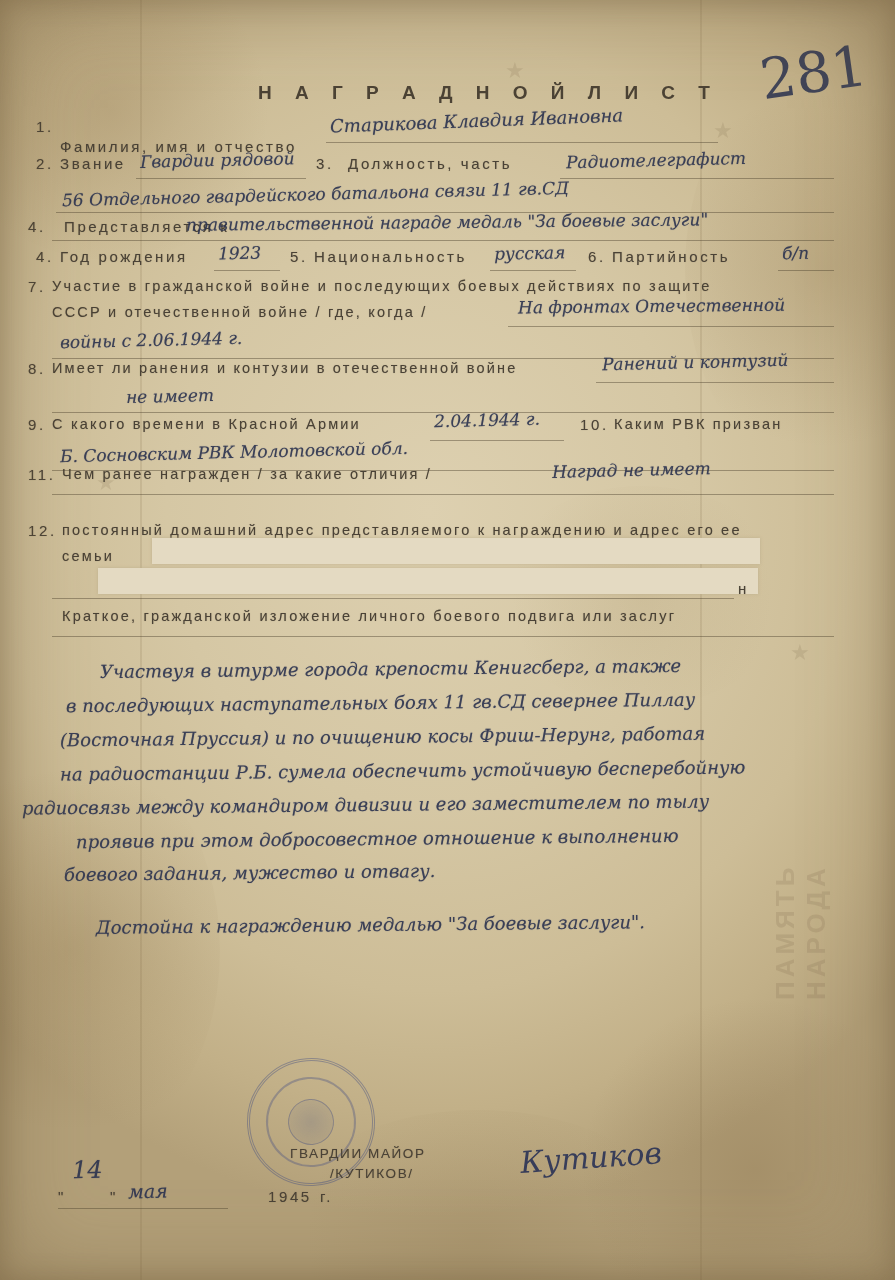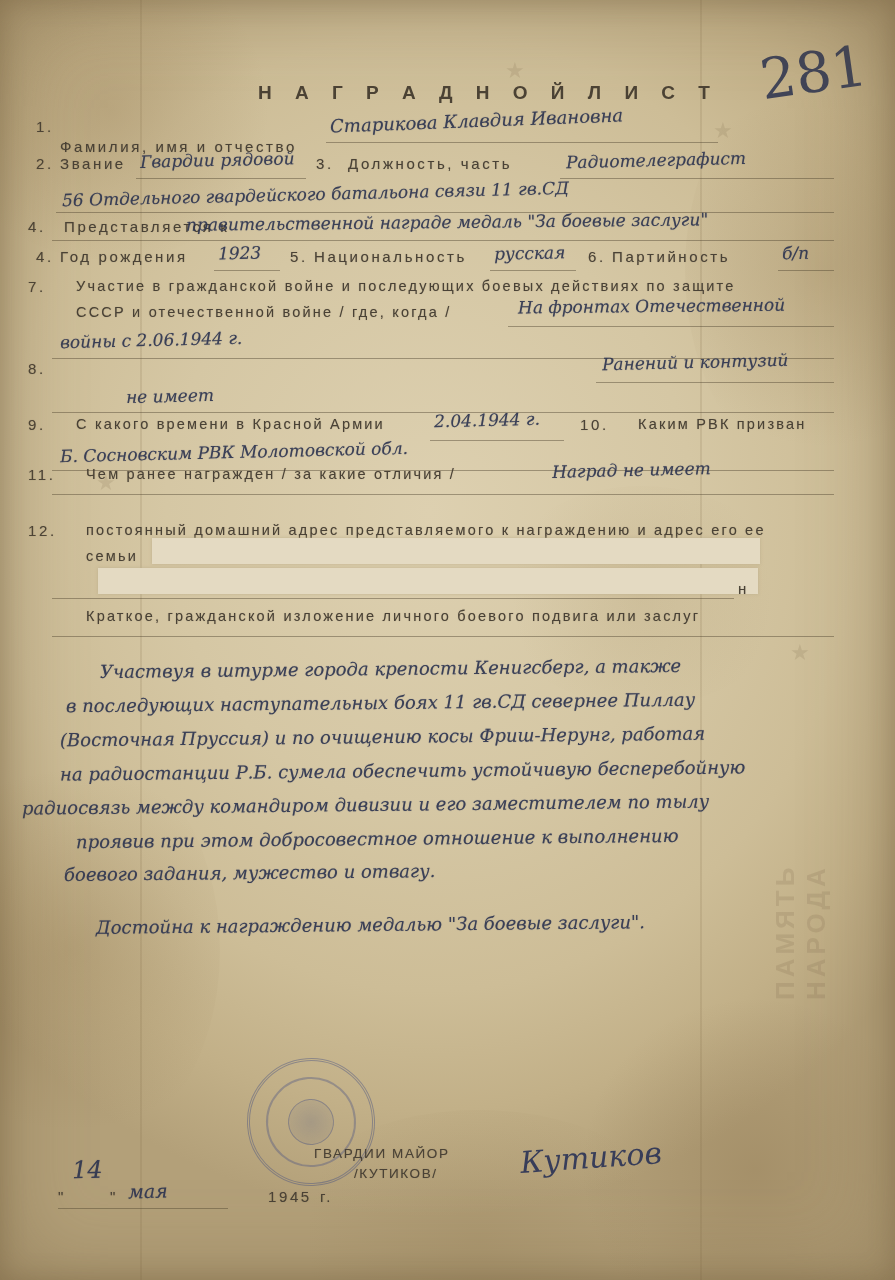--- a/index.html
+++ b/index.html
@@ -47,21 +47,21 @@
   
   .pr {
     position: absolute;
     color: #4a4236;
     font-size: 15px;
     letter-spacing: 2.6px;
     white-space: nowrap;
     font-family: "Liberation Sans", sans-serif;
     text-shadow: 0 0 1px rgba(70,60,45,.35);
   }
-  .pr.small { font-size: 14.5px; letter-spacing: 2.2px; margin-left: 24px; }
+  .pr.small { font-size: 14.5px; letter-spacing: 2.2px; }
   .title {
     position: absolute;
     top: 82px; left: 258px;
     font-size: 19px;
     letter-spacing: 9px;
     color: #4c4335;
     font-weight: bold;
   }
   
   .hw {
@@ -219,20 +219,21 @@
 
   <div class="pr" style="left:28px; top:278px;">7.</div>
   <div class="pr small" style="left:52px; top:278px;">Участие в гражданской войне и последующих боевых действиях по защите</div>
   <div class="pr small" style="left:52px; top:304px;">СССР и отечественной войне / где, когда /</div>
   <div class="hw f" style="left:518px; top:296px;">На фронтах Отечественной</div>
   <div class="line" style="left:508px; top:326px; width:326px;"></div>
   <div class="hw" style="left:60px; top:330px;">войны с 2.06.1944 г.</div>
   <div class="line" style="left:52px; top:358px; width:782px;"></div>
 
   <div class="pr" style="left:28px; top:360px;">8.</div>
+  <div class="pr small" style="left:52px; top:360px;">Имеет ли ранения и контузии в отечественной войне</div>
   <div class="hw" style="left:602px; top:352px;">Ранений и контузий</div>
   <div class="line" style="left:596px; top:382px; width:238px;"></div>
   <div class="hw" style="left:126px; top:386px;">не имеет</div>
   <div class="line" style="left:52px; top:412px; width:782px;"></div>
 
   <div class="pr" style="left:28px; top:416px;">9.</div>
   <div class="pr small" style="left:52px; top:416px;">С какого времени в Красной Армии</div>
   <div class="hw" style="left:434px; top:410px;">2.04.1944 г.</div>
   <div class="line" style="left:430px; top:440px; width:134px;"></div>
 

